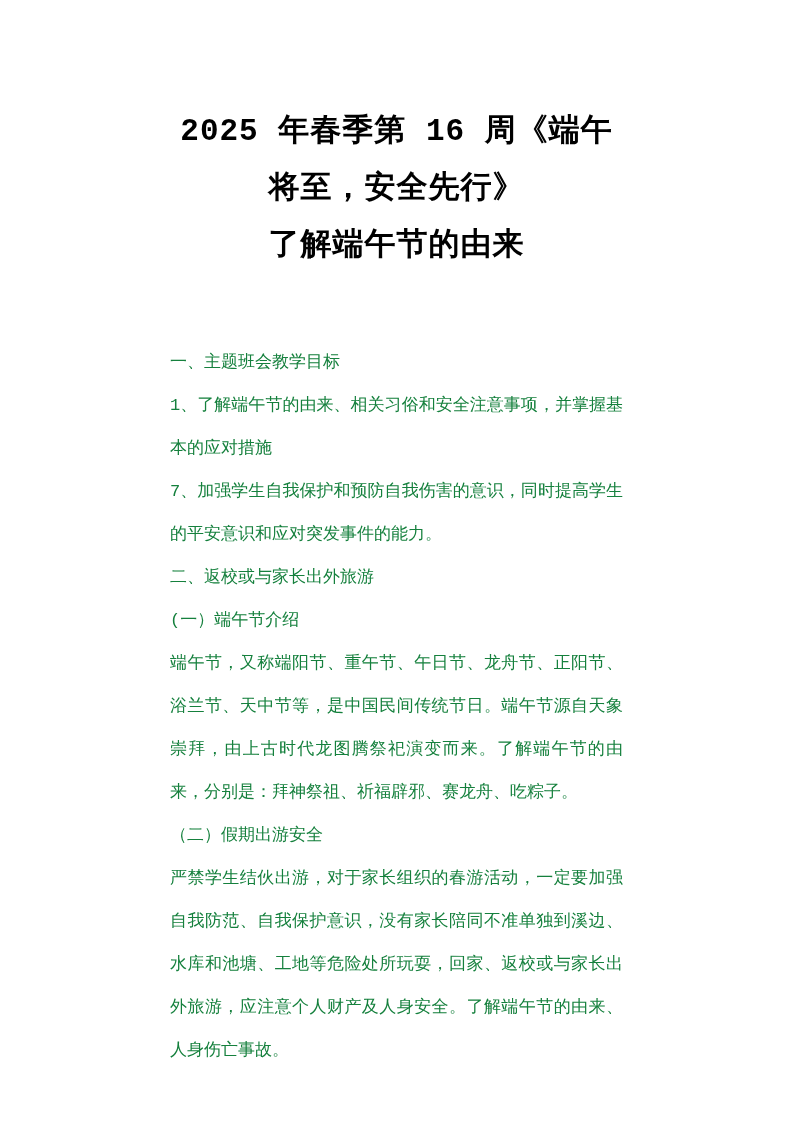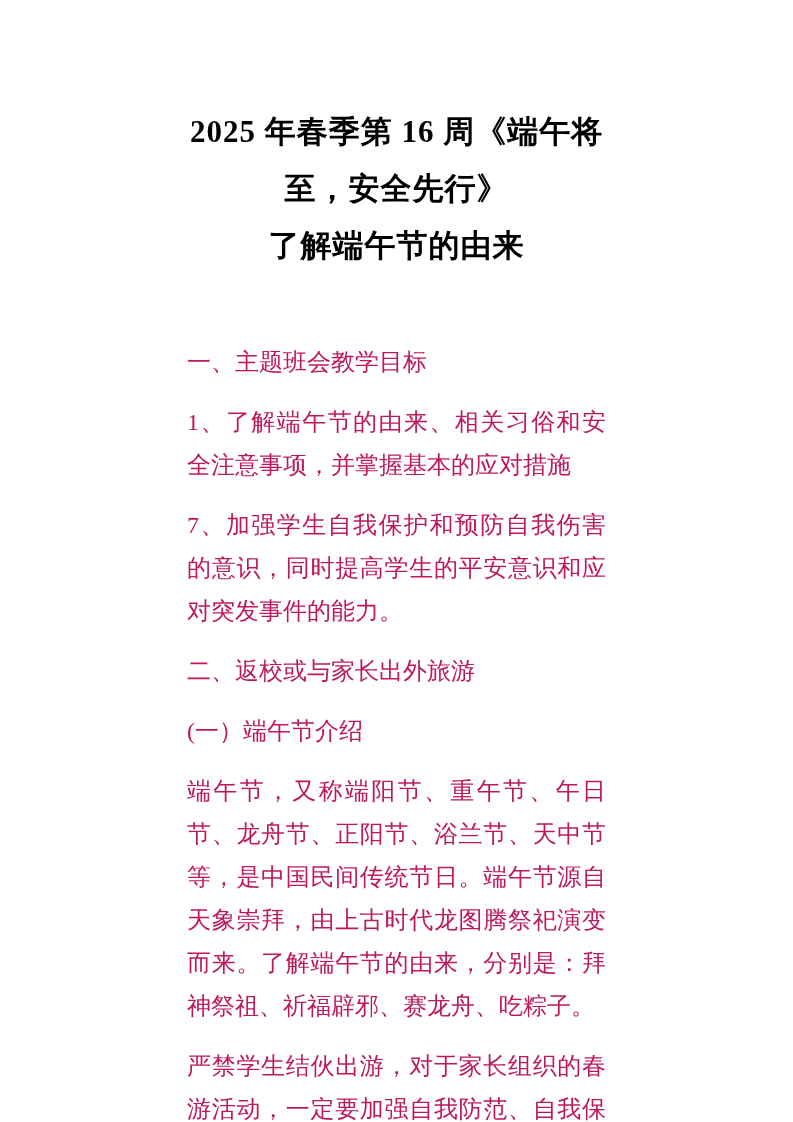--- a/index.html
+++ b/index.html
@@ -9,57 +9,58 @@
   }
   .page {
     position: relative;
     width: 681px;
     height: 1122px;
     margin: 0 auto;
     background: #ffffff;
     box-sizing: border-box;
     padding: 103px 114px 0 114px;
     overflow: hidden;
-    font-family: Liberation Serif, serif;
+    font-family: Liberation Mono, monospace;
     color: #1f1f1f;
   }
   .doc-title {
     text-align: center;
     font-weight: 700;
     color: #000000;
     font-size: 31px;
     line-height: 57px;
     letter-spacing: 1px;
   }
   .doc-body {
     margin-top: 67px;
   }
   .para {
-    margin: 17px;
-    font-size: 24px;
+    margin: 0;
+    font-size: 17px;
     line-height: 43px;
     text-align: justify;
     text-justify: inter-character;
-    color: #be185d;
+    color: #15803d;
     word-break: break-all;
   }
 </style>
 </head>
 <body>
 
 <div class="page">
 
   <h1 class="doc-title" style="margin:0;">
     <div>2025 年春季第 16 周《端午将至，安全先行》</div>
     <div>了解端午节的由来</div>
   </h1>
 
   <div class="doc-body">
     <p class="para">一、主题班会教学目标</p>
     <p class="para">1、了解端午节的由来、相关习俗和安全注意事项，并掌握基本的应对措施</p>
     <p class="para">7、加强学生自我保护和预防自我伤害的意识，同时提高学生的平安意识和应对突发事件的能力。</p>
     <p class="para">二、返校或与家长出外旅游</p>
     <p class="para">(一）端午节介绍</p>
     <p class="para">端午节，又称端阳节、重午节、午日节、龙舟节、正阳节、浴兰节、天中节等，是中国民间传统节日。端午节源自天象崇拜，由上古时代龙图腾祭祀演变而来。了解端午节的由来，分别是：拜神祭祖、祈福辟邪、赛龙舟、吃粽子。</p>
+    <p class="para">（二）假期出游安全</p>
     <p class="para">严禁学生结伙出游，对于家长组织的春游活动，一定要加强自我防范、自我保护意识，没有家长陪同不准单独到溪边、水库和池塘、工地等危险处所玩耍，回家、返校或与家长出外旅游，应注意个人财产及人身安全。了解端午节的由来、人身伤亡事故。</p>
   </div>
 
 </div>
 
 </body></html>

